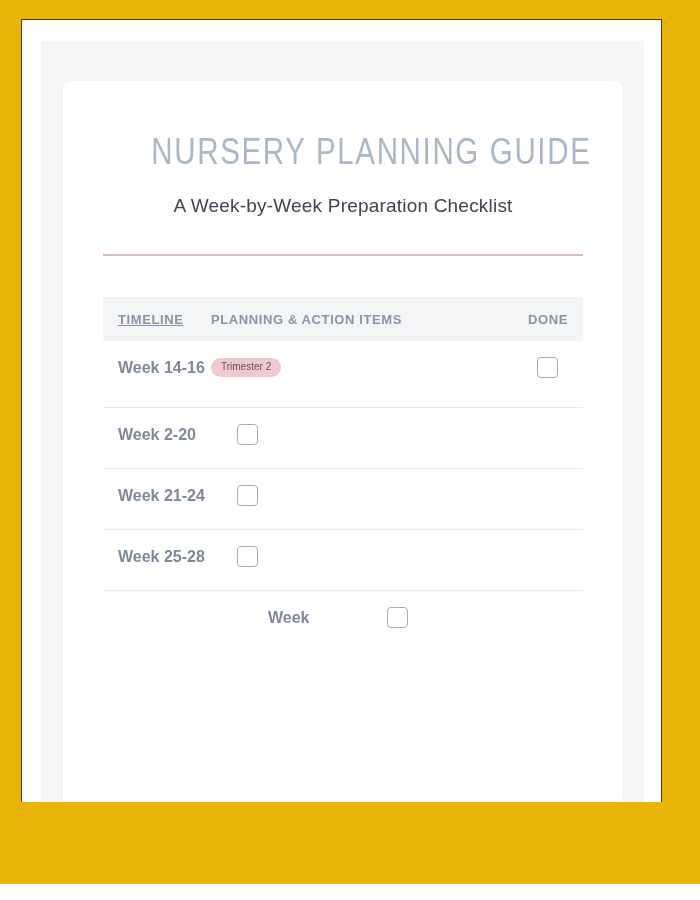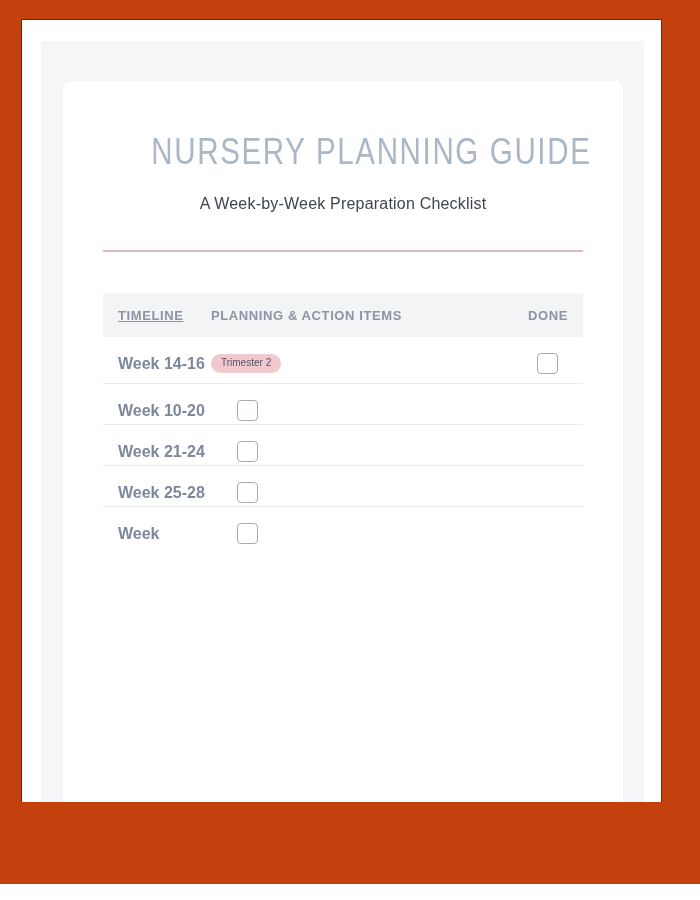--- a/index.html
+++ b/index.html
@@ -13,21 +13,21 @@
     --timeline-text:#7d889c;
     --body-text:#3c4350;
     --badge-bg:#f0c9cf;
     --badge-text:#575360;
     --row-line:#e8eaed;
     --checkbox-border:#a6abb4;
   }
   *{box-sizing:border-box;margin:0;padding:0;}
   html,body{width:700px;height:900px;background:#ffffff;overflow:hidden;
     font-family:"Liberation Sans","DejaVu Sans",sans-serif;}
-  .canvas{position:relative;width:700px;height:884px;background:#c2410c;}
+  .canvas{position:relative;width:700px;height:884px;background:#eab308;}
 
   .frame{
     position:absolute;left:21px;top:19px;width:641px;height:783px;
     border:1.5px solid var(--frame-border);border-bottom:none;
     overflow:hidden;background:#ffffff;
   }
   .page{
     position:absolute;left:19px;top:21px;width:603px;bottom:0;
     background:var(--page-bg);
   }
@@ -38,42 +38,42 @@
     padding:0 40px;
   }
 
   .title{margin-top:50px;text-align:center;white-space:nowrap;}
   .title-inner{
     display:inline-block;transform:scaleX(0.82);transform-origin:50% 50%;
     font-size:36px;font-weight:300;letter-spacing:2px;
     color:var(--title-gray);line-height:1.15;
   }
   .subtitle{
-    margin-top:23px;text-align:center;font-size:16px;
+    margin-top:23px;text-align:center;font-size:19px;
     color:var(--subtitle-text);letter-spacing:0.2px;
   }
   .divider{margin-top:37px;height:2px;background:var(--divider-pink);border:none;}
 
   .thead{
     margin-top:41px;display:flex;align-items:center;
     background:var(--thead-bg);padding:15px 0 14px;
   }
   .th{
     font-size:13px;font-weight:bold;color:var(--header-text);
     letter-spacing:0.6px;text-transform:uppercase;
   }
   .th-timeline{width:108px;padding-left:15px;text-decoration:underline;}
   .th-items{flex:1;}
   .th-done{width:72px;padding-left:17px;}
 
   .trow{
     display:flex;align-items:flex-start;
-    padding:16px 0 2px;border-bottom:1px solid var(--row-line);
+    padding:16px 0 22px;border-bottom:1px solid var(--row-line);
   }
-  .trow.last{border-bottom:none;}
+  .trow.last{border-bottom:none;justify-content:center;}
   .cell-timeline{
     width:108px;padding-left:15px;
     font-size:16px;font-weight:bold;color:var(--timeline-text);
     line-height:22px;
   }
   .cell-action{flex:1;padding-right:10px;}
   .badge-wrap{margin-bottom:8px;line-height:1;}
   .badge{
     display:inline-block;background:var(--badge-bg);color:var(--badge-text);
     font-size:10px;line-height:1;padding:4px 10px 5px;border-radius:10px;
@@ -115,21 +115,21 @@
             <div class="trow">
               <div class="cell-timeline">Week 14-16</div>
               <div class="cell-action">
                 <div class="badge-wrap"><span class="badge">Trimester 2</span></div>
               </div>
               <div class="cell-done">
                 <div class="checkbox" role="checkbox" aria-checked="false"></div>
               </div>
             </div>
             <div class="trow">
-              <div class="cell-timeline">Week 10-20</div>
+              <div class="cell-timeline">Week 2-20</div>
               <div class="cell-done">
                 <div class="checkbox" role="checkbox" aria-checked="false"></div>
               </div>
             </div>
             <div class="trow">
               <div class="cell-timeline">Week 21-24</div>
               <div class="cell-done">
                 <div class="checkbox" role="checkbox" aria-checked="false"></div>
               </div>
             </div>

